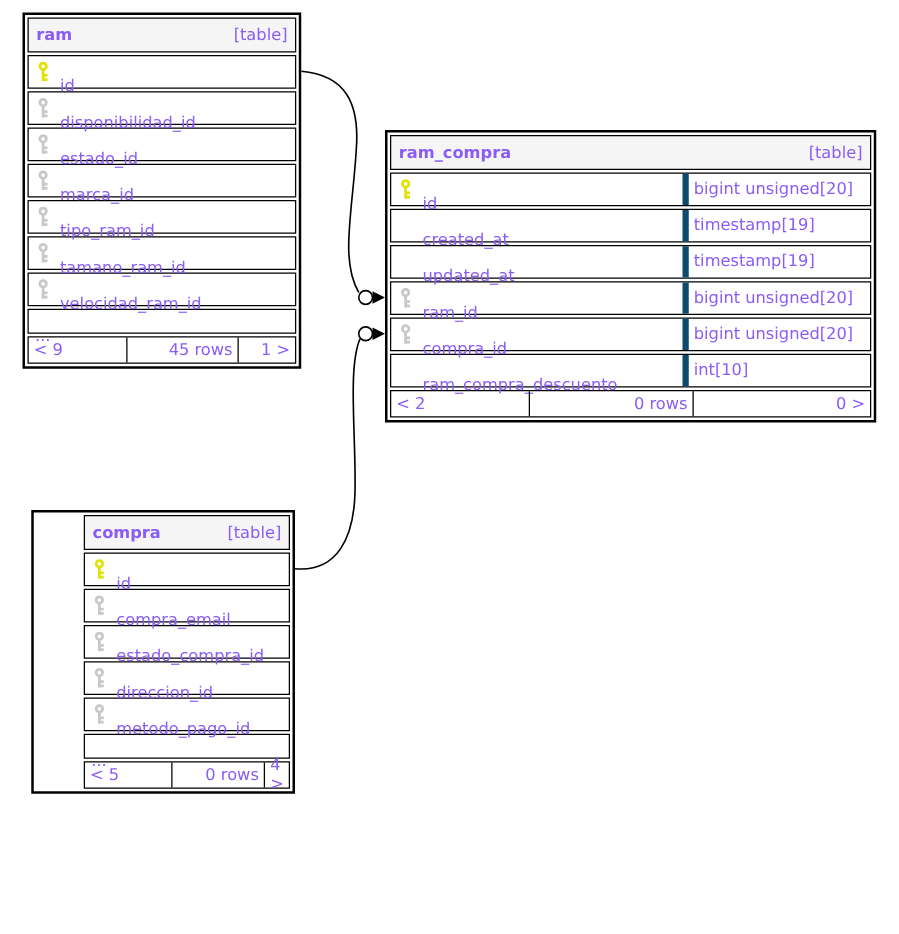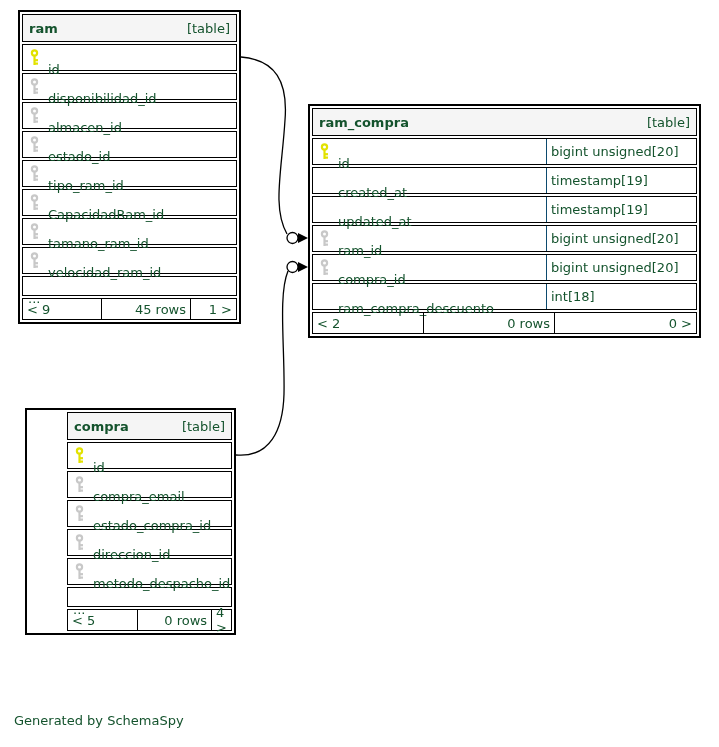--- a/index.html
+++ b/index.html
@@ -1,32 +1,32 @@
 <!DOCTYPE html>
 <html><head>
 <meta charset="utf-8">
 <style>
   html,body{margin:0;padding:0;background:#fff;}
   #canvas{
     position:relative;width:719px;height:747px;background:#fff;overflow:hidden;
-    font-family:"DejaVu Sans","Liberation Sans",sans-serif;font-size:13px;color:#14532d;
+    font-family:"DejaVu Sans","Liberation Sans",sans-serif;font-size:13px;color:#8b5cf6;
   }
   .tbl{position:absolute;background:#fff;border:2px solid #000;padding:2px;box-sizing:border-box;}
   .hdr{height:28px;border:1px solid #000;background:#f5f5f5;display:flex;justify-content:space-between;
        align-items:center;padding:0 6px;margin-bottom:2px;box-sizing:border-box;}
   .ttl{font-weight:bold;}
   .row{display:flex;align-items:center;height:27px;border:1px solid #000;margin-bottom:2px;
        box-sizing:border-box;background:#fff;}
   .row:last-child{margin-bottom:0;}
   .key{margin-left:6px;flex:0 0 11px;}
   .key.pk{color:#e2e200;}
   .key.fk{color:#c8c8c8;}
   .key.sp{visibility:hidden;}
   .cn{margin-left:8px;white-space:nowrap;overflow:hidden;margin-top:24px;}
-  .ct{flex:0 0 150px;align-self:stretch;border-left:1px solid #0c4a6e;display:flex;align-items:center;
+  .ct{flex:0 0 150px;align-self:stretch;border-left:5px solid #0c4a6e;display:flex;align-items:center;
       padding-left:4px;box-sizing:border-box;white-space:nowrap;}
   .grow{flex:1;}
   .ell{height:20px;}
   .ell .cn{margin-left:5px;}
   .ftr{display:flex;height:22px;border:1px solid #000;box-sizing:border-box;align-items:stretch;}
   .fc{display:flex;align-items:center;padding:0 4px;box-sizing:border-box;}
   .f1{justify-content:flex-start;}
   .f2{justify-content:flex-end;border-left:1px solid #000;text-align:center;}
   .f3{justify-content:flex-end;border-left:1px solid #000;flex:1;}
   #tbl-ram{left:18px;top:10px;width:223px;}
@@ -77,39 +77,33 @@
     <div class="row">
       <svg class="key fk" width="11" height="17" viewBox="0 0 11 17">
           <use href="#keyicon"></use>
         </svg>
       <span class="cn">disponibilidad_id</span>
     </div>
     <div class="row">
       <svg class="key fk" width="11" height="17" viewBox="0 0 11 17">
           <use href="#keyicon"></use>
         </svg>
-      <span class="cn">almacen_id</span>
-    </div>
-    <div class="row">
-      <svg class="key fk" width="11" height="17" viewBox="0 0 11 17">
-          <use href="#keyicon"></use>
-        </svg>
       <span class="cn">estado_id</span>
     </div>
     <div class="row">
       <svg class="key fk" width="11" height="17" viewBox="0 0 11 17">
           <use href="#keyicon"></use>
         </svg>
+      <span class="cn">marca_id</span>
+    </div>
+    <div class="row">
+      <svg class="key fk" width="11" height="17" viewBox="0 0 11 17">
+          <use href="#keyicon"></use>
+        </svg>
       <span class="cn">tipo_ram_id</span>
-    </div>
-    <div class="row">
-      <svg class="key fk" width="11" height="17" viewBox="0 0 11 17">
-          <use href="#keyicon"></use>
-        </svg>
-      <span class="cn">CapacidadRam_id</span>
     </div>
     <div class="row">
       <svg class="key fk" width="11" height="17" viewBox="0 0 11 17">
           <use href="#keyicon"></use>
         </svg>
       <span class="cn">tamano_ram_id</span>
     </div>
     <div class="row">
       <svg class="key fk" width="11" height="17" viewBox="0 0 11 17">
           <use href="#keyicon"></use>
@@ -164,21 +158,21 @@
           <use href="#keyicon"></use>
         </svg>
       <span class="cn grow">compra_id</span>
       <span class="ct">bigint unsigned[20]</span>
     </div>
     <div class="row">
       <svg class="key sp" width="11" height="17" viewBox="0 0 11 17">
           <use href="#keyicon"></use>
         </svg>
       <span class="cn grow">ram_compra_descuento</span>
-      <span class="ct">int[18]</span>
+      <span class="ct">int[10]</span>
     </div>
     <div class="ftr">
       <span class="fc f1">&lt; 2</span>
       <span class="fc f2">0 rows</span>
       <span class="fc f3">0 &gt;</span>
     </div>
   </div>
 
   <div class="tbl" id="tbl-compra">
     <div class="hdr">
@@ -206,26 +200,25 @@
     <div class="row">
       <svg class="key fk" width="11" height="17" viewBox="0 0 11 17">
           <use href="#keyicon"></use>
         </svg>
       <span class="cn">direccion_id</span>
     </div>
     <div class="row">
       <svg class="key fk" width="11" height="17" viewBox="0 0 11 17">
           <use href="#keyicon"></use>
         </svg>
-      <span class="cn">metodo_despacho_id</span>
+      <span class="cn">metodo_pago_id</span>
     </div>
     <div class="row ell">
       <span class="cn">...</span>
     </div>
     <div class="ftr">
       <span class="fc f1">&lt; 5</span>
       <span class="fc f2">0 rows</span>
       <span class="fc f3">4 &gt;</span>
     </div>
   </div>
 
-  <div id="footnote">Generated by SchemaSpy</div>
 </div>
 
 </body></html>

